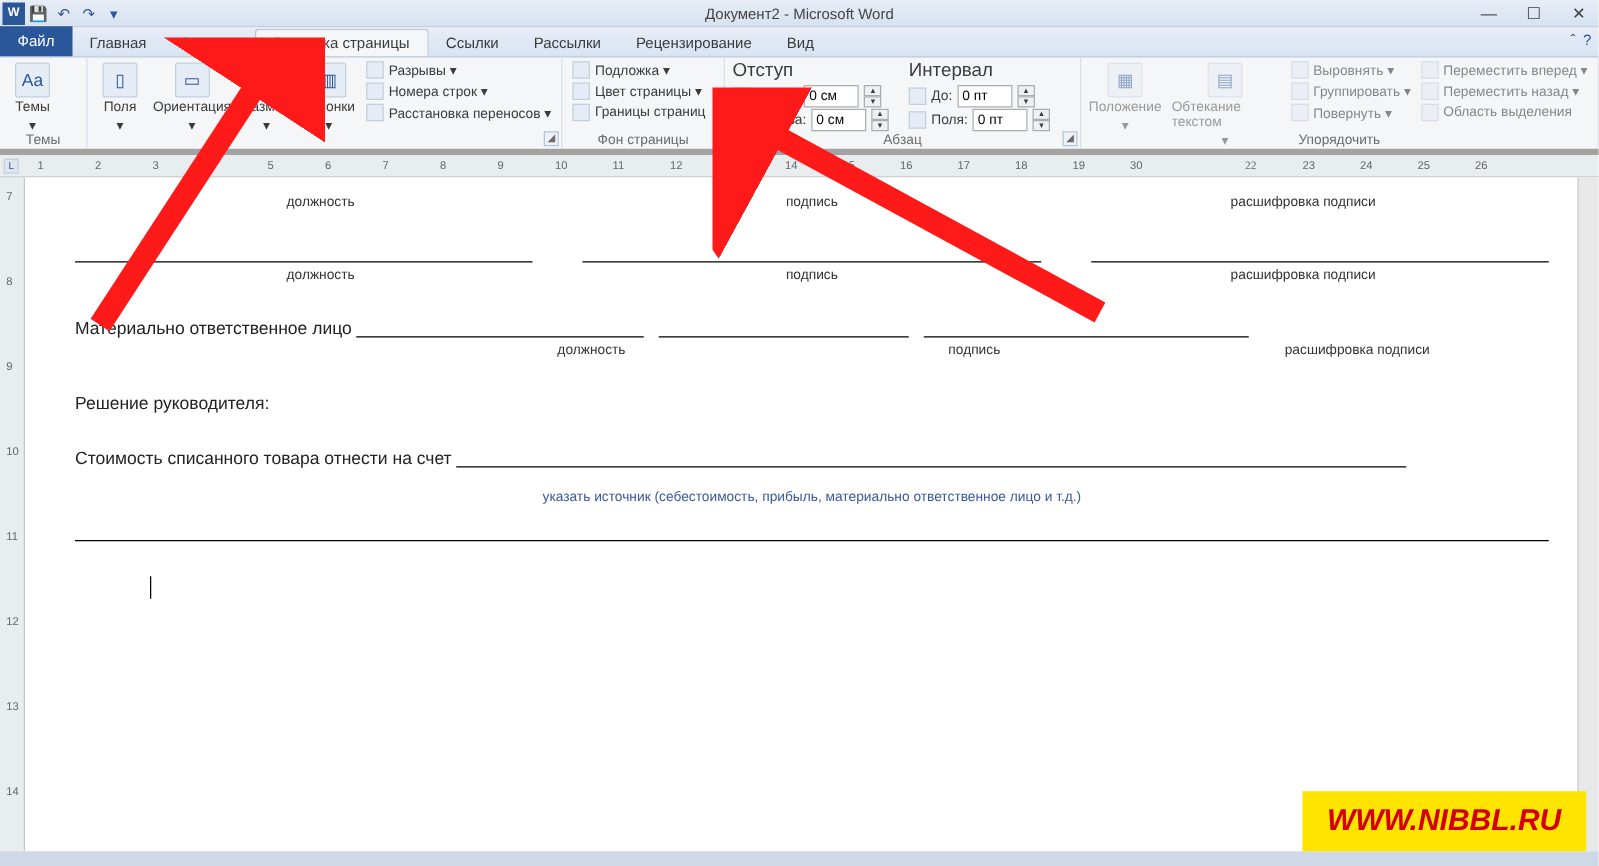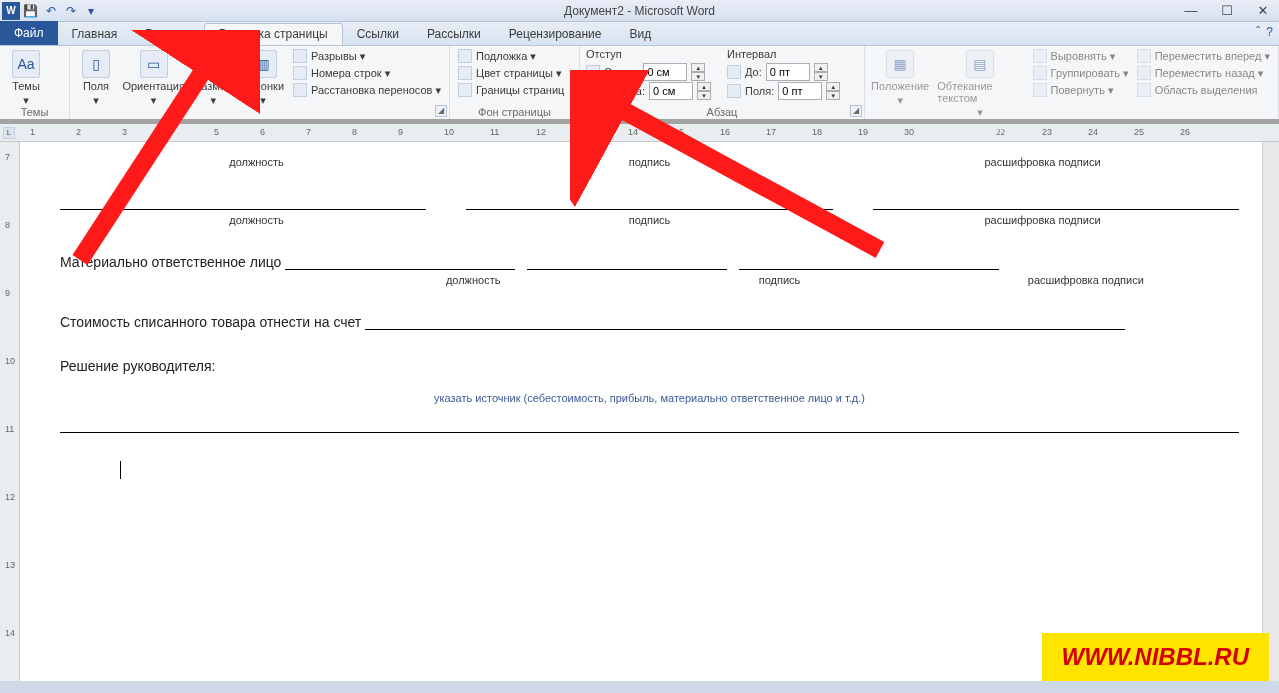--- a/index.html
+++ b/index.html
@@ -21,21 +21,21 @@
 .rgroup-body{flex:1;display:flex;align-items:flex-start;gap:4px;}
 .big-btn{display:flex;flex-direction:column;align-items:center;gap:2px;padding:2px 4px;font-size:11px;color:#3b3b3b;min-width:40px;}
 .big-ico{width:28px;height:28px;background:#e6ecf5;border:1px solid #c4cfde;border-radius:2px;display:flex;align-items:center;justify-content:center;color:#2a579a;font-size:14px;}
 .stack{display:flex;flex-direction:column;gap:1px;}
 .small-btn{display:flex;align-items:center;gap:4px;font-size:11px;color:#3b3b3b;padding:1px 2px;white-space:nowrap;}
 .small-ico{width:14px;height:14px;background:#e6ecf5;border:1px solid #c4cfde;display:inline-block;}
 .spin-row{display:flex;align-items:center;gap:4px;font-size:11px;color:#3b3b3b;}
 .spin-input{width:44px;height:18px;border:1px solid #abadb3;background:#fff;font-size:11px;padding-left:3px;}
 .spin-btns{display:flex;flex-direction:column;}
 .spin-btns span{width:14px;height:9px;border:1px solid #abadb3;background:#f0f0f0;font-size:7px;line-height:7px;text-align:center;}
-.sec-hdr{font-size:11px;color:#3b3b3b;margin-bottom:2px;}
+.sec-hdr{font-size:15px;color:#3b3b3b;margin-bottom:2px;}
 .dialog-launcher{position:absolute;right:2px;bottom:2px;width:12px;height:12px;border:1px solid #b6c4d8;background:#eef2f8;font-size:8px;text-align:center;line-height:10px;color:#6b6b6b;}
 .ruler-h{height:18px;background:#e8edf0;border-bottom:1px solid #c8c8c8;position:relative;overflow:hidden;font-size:9px;color:#666;}
 .ruler-h .num{position:absolute;top:3px;}
 .doc-area{position:absolute;left:0;right:0;top:142px;bottom:12px;display:flex;}
 .ruler-v{width:20px;background:#e8edf0;border-right:1px solid #c8c8c8;position:relative;font-size:9px;color:#666;}
 .ruler-v .num{position:absolute;left:5px;}
 .page{flex:1;background:#fff;position:relative;padding:10px 40px;}
 .sig-row{display:flex;justify-content:space-between;margin-top:4px;}
 .sig-cell{flex:1;text-align:center;font-size:11px;color:#333;}
 .uline{border-bottom:1px solid #000;height:18px;margin-top:24px;}
@@ -241,20 +241,21 @@
         <div class="small-btn">
             <span class="small-ico"></span>
             <span>Переместить назад ▾</span>
           </div>
         <div class="small-btn">
             <span class="small-ico"></span>
             <span>Область выделения</span>
           </div>
       </div>
     </div>
+    <div class="rgroup-label">Упорядочить</div>
   </div>
 </div>
 
 <div class="ruler-h" id="rulerH">
   <div class="corner-l">L</div>
 <div class="num" style="left: 30px;">1</div>
     <div class="num" style="left: 76px;">2</div>
     <div class="num" style="left: 122px;">3</div>
     <div class="num" style="left: 168px;">4</div>
     <div class="num" style="left: 214px;">5</div>
@@ -312,25 +313,25 @@
       <span>Материально ответственное лицо</span>
       <span class="inline-line" style="width:230px;"></span>&nbsp;&nbsp;
       <span class="inline-line" style="width:200px;"></span>&nbsp;&nbsp;
       <span class="inline-line" style="width:260px;"></span>
     </div>
     <div class="sig-row" style="margin-left:260px;">
       <div class="sig-cell">должность</div>
       <div class="sig-cell">подпись</div>
       <div class="sig-cell">расшифровка подписи</div>
     </div>
+    <div class="body-text">Решение руководителя:</div>
     <div class="body-text">
       <span>Стоимость списанного товара отнести на счет</span>
       <span class="inline-line" style="width:760px;"></span>
     </div>
-    <div class="body-text">Решение руководителя:</div>
     <div class="hint">указать источник (себестоимость, прибыль, материально ответственное лицо и т.д.)</div>
     <div class="full-line"></div>
     <div class="cursor"></div>
   </div>
 </div>
 
 <div class="scrollbar-v"></div>
 <div class="statusbar"></div>
 
 <svg class="arrow" style="left:60px;top:30px;width:200px;height:240px;">

